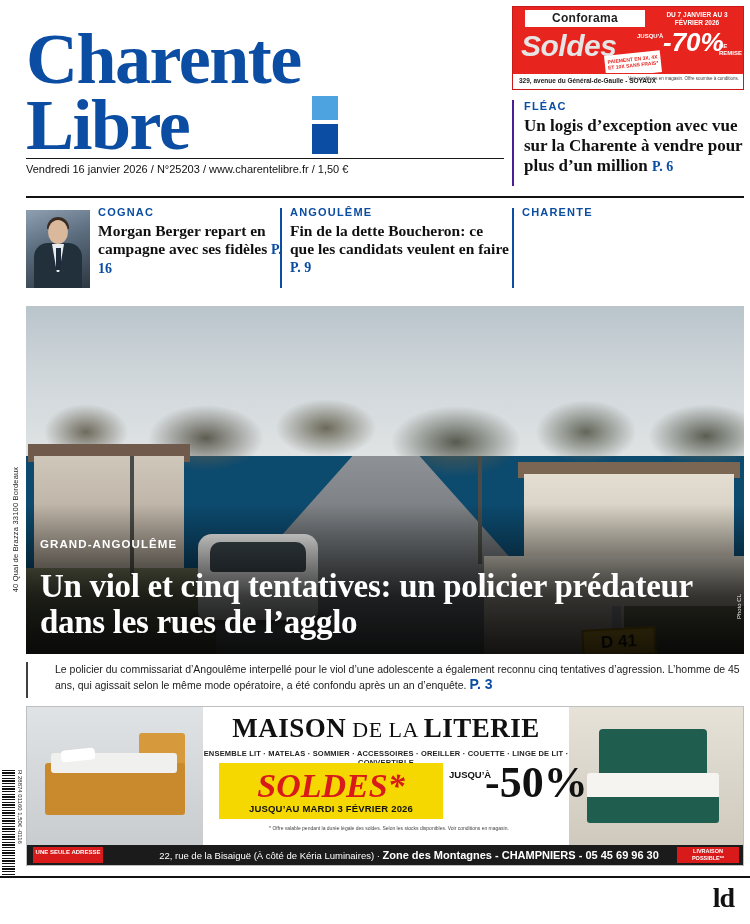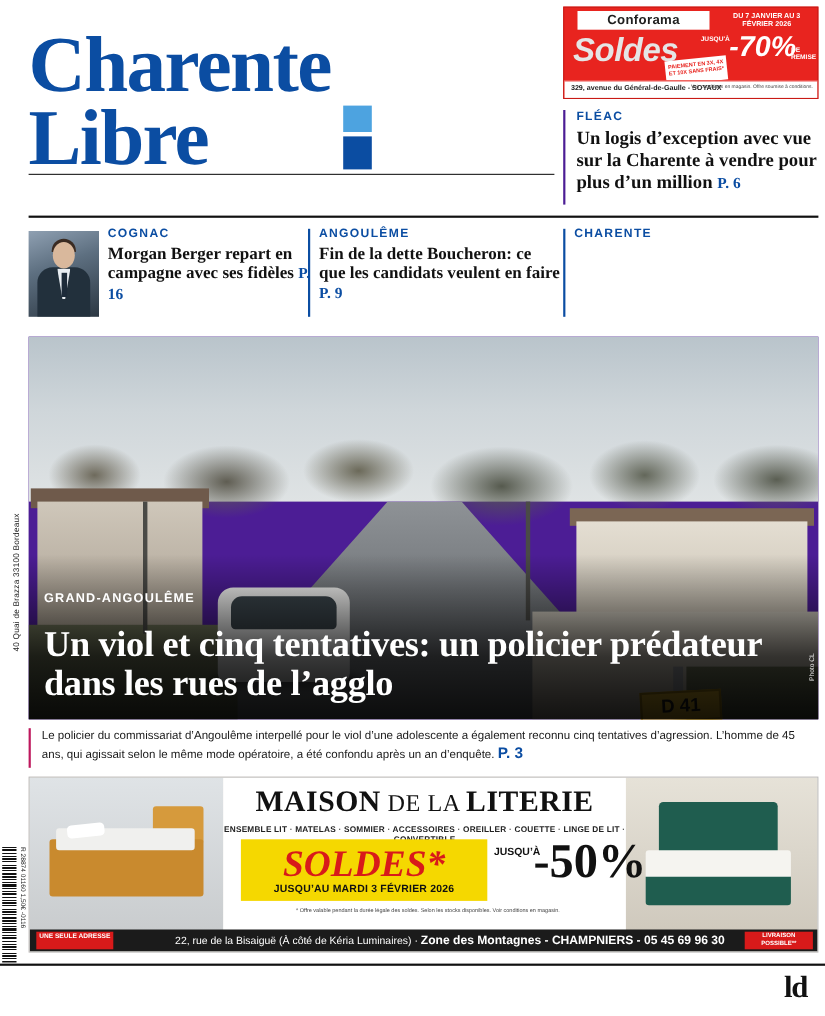--- a/index.html
+++ b/index.html
@@ -297,21 +297,21 @@
     line-height: 18px;
     color: #111;
   }
 
   
   .photo-main {
     position: absolute;
     left: 26px; top: 306px;
     width: 718px; height: 348px;
     overflow: hidden;
-    background: #4c1d95;
+    background: #0c4a6e;
   }
   .sky {
     position: absolute; left: 0; top: 0; width: 718px; height: 150px;
     background: linear-gradient(180deg, #b9c4cb 0%, #cfd6da 45%, #dfe3e4 100%);
   }
   .treeline {
     position: absolute; left: 0; top: 86px; width: 718px; height: 96px;
     background:
       radial-gradient(ellipse 60px 40px at 60px 40px, #6e6a5c 0%, rgba(110,106,92,0) 70%),
       radial-gradient(ellipse 80px 46px at 180px 46px, #5f5d52 0%, rgba(95,93,82,0) 72%),
@@ -423,22 +423,22 @@
     font-size: 33px;
     line-height: 36px;
     letter-spacing: -0.3px;
   }
 
   
   .chapeau {
     position: absolute;
     left: 26px; top: 662px;
     width: 718px; height: 36px;
-    border-left: 2px solid #be185d;
-    padding-left: 10px;
+    border-left: 2px solid #404040;
+    padding-left: 27px;
   }
   .chapeau p {
     font-size: 10.5px;
     line-height: 15px;
     color: #1a1a1a;
   }
 
   
   .ad-bottom {
     position: absolute;
@@ -585,20 +585,23 @@
   </div>
 
   <div class="masthead">
     <div class="logo-line1">Charente</div>
     <div class="logo-line2">
       <span>Libre</span>
       <span class="logo-square-top"></span>
       <span class="logo-square-bot"></span>
     </div>
     <div class="masthead-rule"></div>
+    <div class="masthead-meta">
+      <span>Vendredi 16 janvier 2026</span><span> / </span><span>N°25203</span><span> / </span><span class="url">www.charentelibre.fr</span><span> / </span><span>1,50 €</span>
+    </div>
   </div>
 
   <div class="ad-conforama">
     <div class="conf-brand">Conforama</div>
     <div class="conf-dates">DU 7 JANVIER AU 3 FÉVRIER 2026</div>
     <div class="conf-soldes">Soldes</div>
     <div class="conf-jusqua">JUSQU'À</div>
     <div class="conf-pct">-70%</div>
     <div class="conf-deremise">DE REMISE</div>
     <div class="conf-badge">PAIEMENT EN 3X, 4X ET 10X SANS FRAIS*</div>

